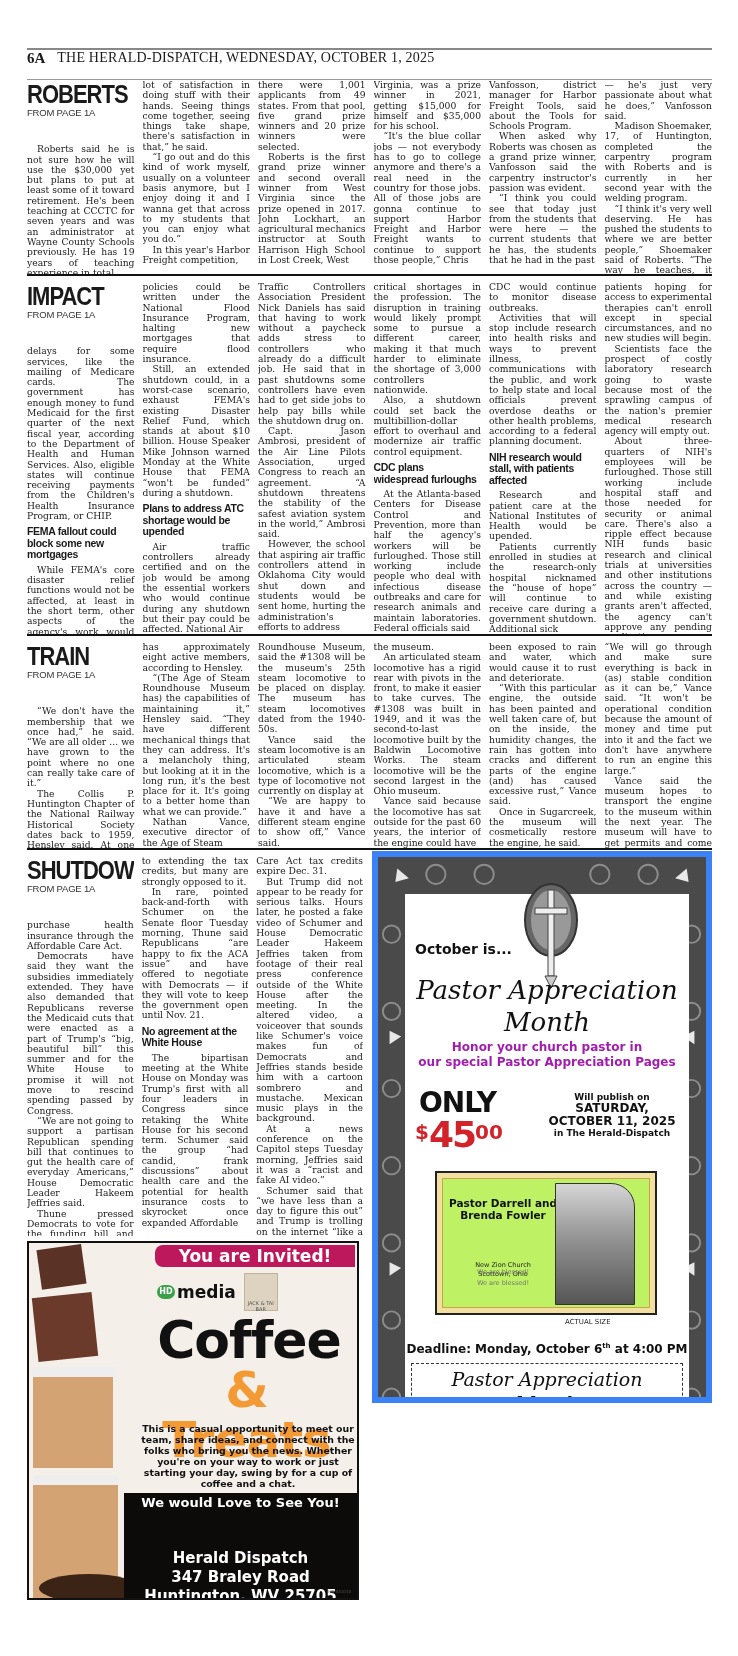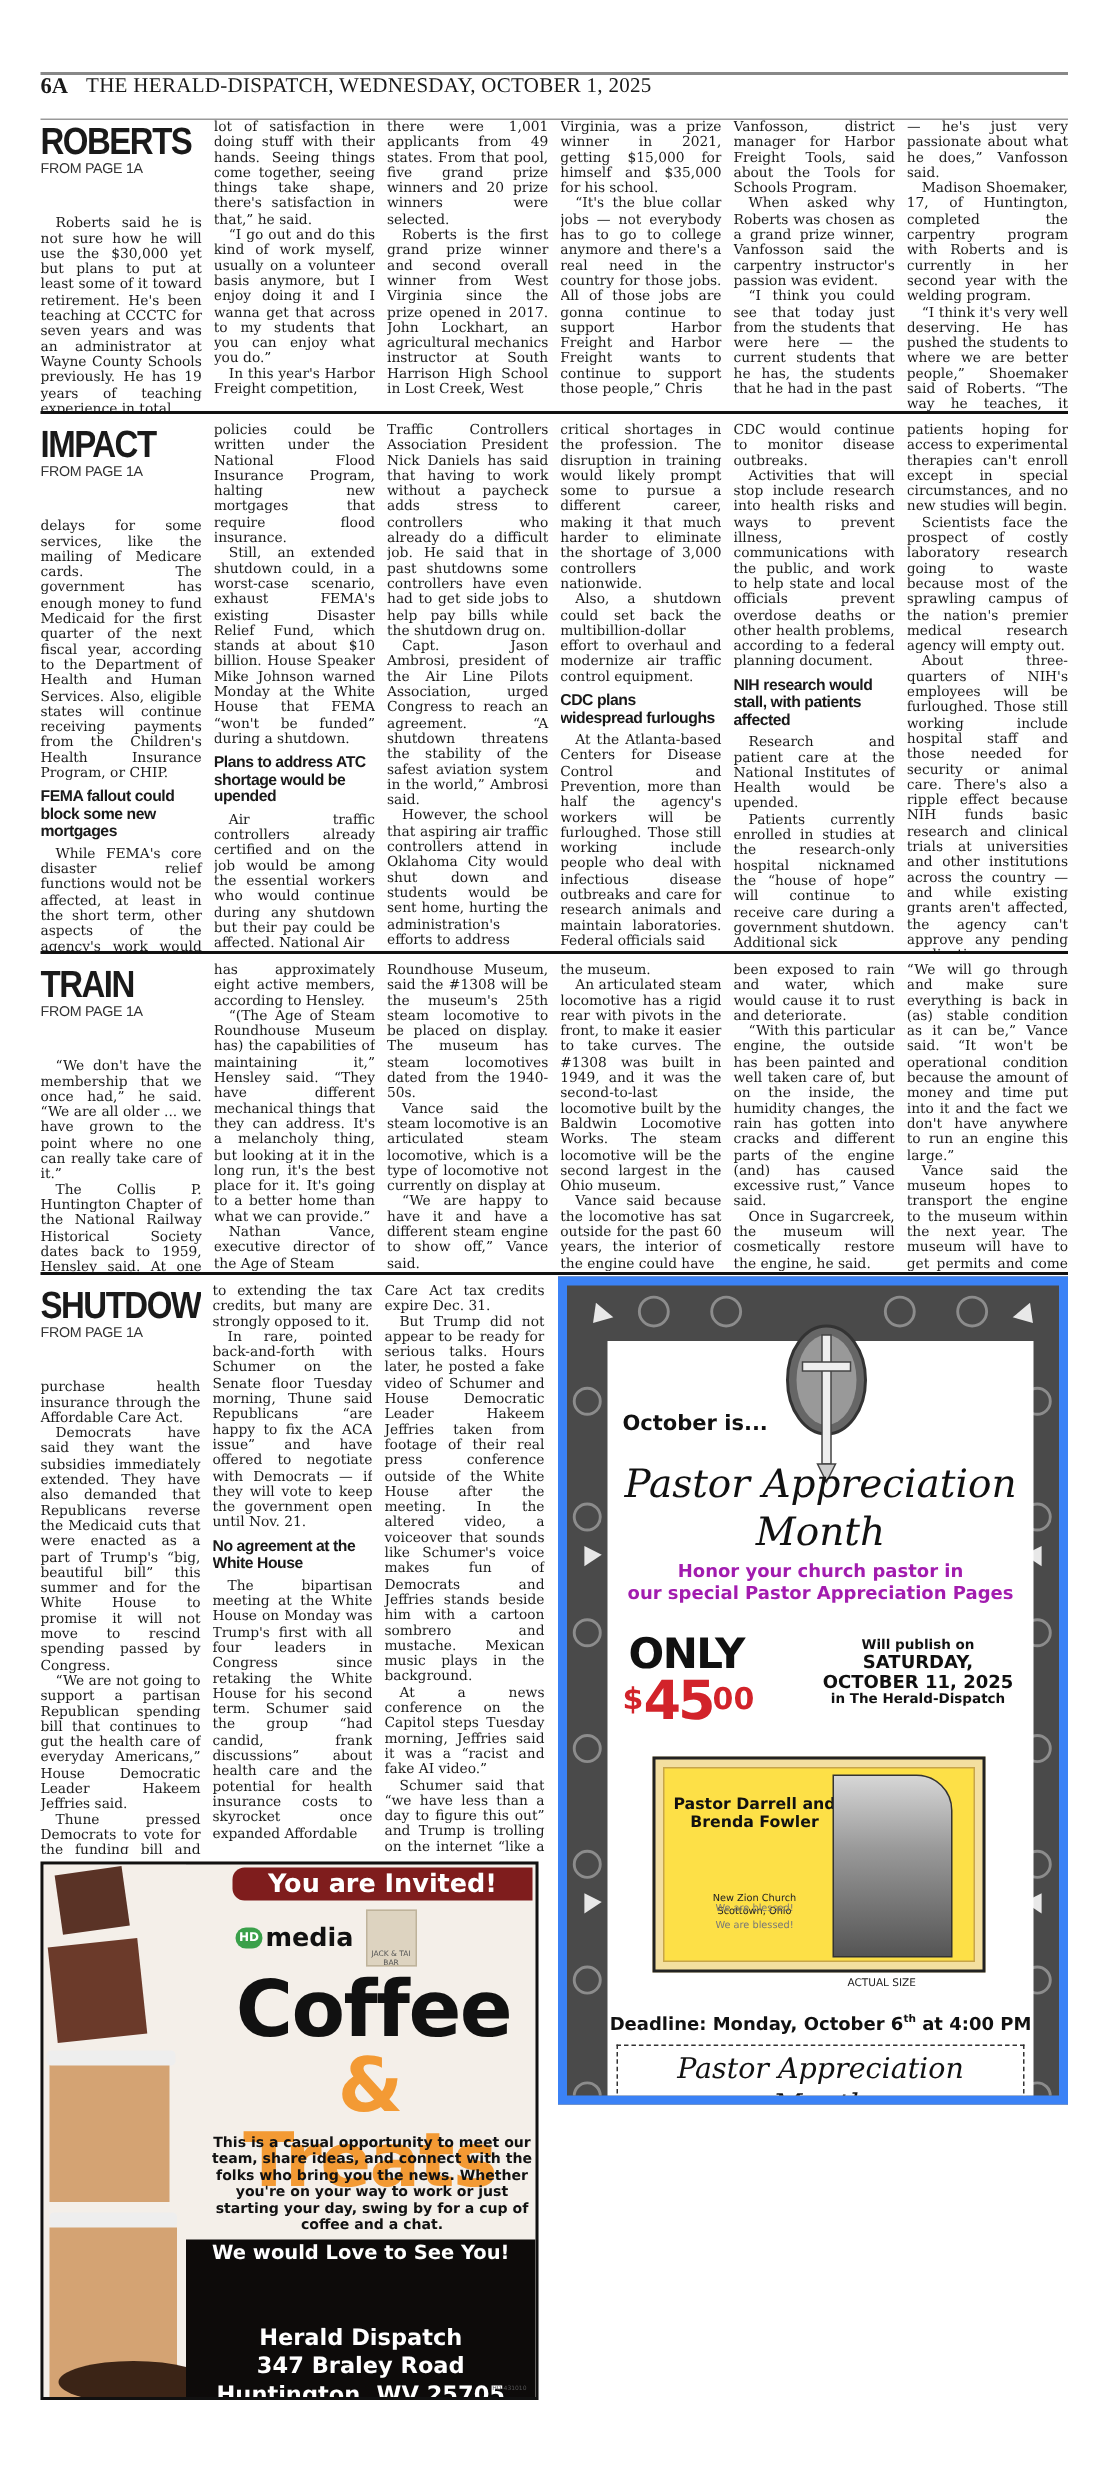--- a/index.html
+++ b/index.html
@@ -15,21 +15,21 @@
   .cols { display: grid; grid-template-columns: repeat(6, 1fr); column-gap: 8px; height: 100%; }
   .col { font-size: 9.2px; line-height: 10.3px; text-align: justify; hyphens: manual; overflow: hidden; }
   .col p { text-indent: 10px; }
   .col p.noind { text-indent: 0; }
   .col h4 { font-family: "Liberation Sans", sans-serif; font-weight: bold; font-size: 10.5px; line-height: 11.5px; letter-spacing: -0.3px; margin: 5px 0 4px; text-align: left; }
   .slug { font-family: "Liberation Sans", sans-serif; font-weight: bold; font-size: 22px; line-height: 22px; letter-spacing: -1px; transform: scaleY(1.15); transform-origin: left top; margin-top: 2px; }
   .from { font-family: "Liberation Sans", sans-serif; font-size: 9.5px; color: #333; margin-top: 4px; margin-bottom: 26px; letter-spacing: -0.2px; }
 
   
   .ad-coffee { position: absolute; left: 0; top: 1241px; width: 332px; height: 359px; border: 2px solid #111; background: #f4efe9; overflow: hidden; }
-  .ad-coffee .banner { position: absolute; right: 2px; top: 2px; width: 200px; height: 22px; background: #7f1d1d; border-radius: 8px 0 0 8px; color: #fff; font-family: "DejaVu Sans", sans-serif; font-weight: bold; font-size: 17px; text-align: center; line-height: 22px; }
+  .ad-coffee .banner { position: absolute; right: 2px; top: 2px; width: 200px; height: 22px; background: #be185d; border-radius: 8px 0 0 8px; color: #fff; font-family: "DejaVu Sans", sans-serif; font-weight: bold; font-size: 17px; text-align: center; line-height: 22px; }
   .ad-coffee .treats-img { position: absolute; left: 0; top: 0; width: 95px; height: 359px; }
   .ad-coffee .logos { position: absolute; left: 128px; top: 30px; display: flex; align-items: center; gap: 8px; }
   .ad-coffee .hd { font-family: "DejaVu Sans", sans-serif; font-weight: bold; font-size: 17px; color: #111; display: flex; align-items: center; gap: 2px; }
   .ad-coffee .hd .circ { width: 18px; height: 14px; border-radius: 7px; background: #3aa04a; color: #fff; font-size: 8px; text-align: center; line-height: 14px; }
   .ad-coffee .jcafe { width: 34px; height: 38px; background: #ddd3c0; border: 1px solid #bfb39b; font-size: 5px; text-align: center; padding-top: 26px; color: #555; font-family: "DejaVu Sans", sans-serif; }
   .ad-coffee .coffee { position: absolute; left: 110px; top: 72px; width: 220px; text-align: center; font-family: "DejaVu Sans", sans-serif; font-weight: bold; font-size: 52px; line-height: 50px; color: #111; letter-spacing: -1px; }
   .ad-coffee .treats { position: absolute; left: 105px; top: 122px; width: 225px; text-align: center; font-family: "DejaVu Sans", sans-serif; font-weight: bold; font-size: 50px; line-height: 50px; color: #f39a34; letter-spacing: -1px; }
   .ad-coffee .blurb { position: absolute; left: 110px; top: 180px; width: 218px; text-align: center; font-family: "DejaVu Sans", sans-serif; font-weight: bold; font-size: 9.4px; line-height: 11px; color: #111; }
   .ad-coffee .dark { position: absolute; left: 95px; top: 250px; right: 0; height: 106px; background: #0d0b0a; }
   .ad-coffee .love { position: absolute; left: 95px; right: 0; top: 252px; text-align: center; font-family: "DejaVu Sans", sans-serif; font-weight: bold; font-size: 13px; color: #fff; }
@@ -47,21 +47,21 @@
   .ad-pastor .only { position: absolute; left: 14px; top: 192px; font-family: "DejaVu Sans", sans-serif; font-weight: bold; font-size: 28px; color: #111; letter-spacing: -1px; }
   .ad-pastor .price { position: absolute; left: 10px; top: 220px; font-family: "DejaVu Sans", sans-serif; font-weight: bold; color: #d2232a; }
   .ad-pastor .price .d { font-size: 20px; vertical-align: top; position: relative; top: 6px; }
   .ad-pastor .price .n { font-size: 36px; letter-spacing: -2px; }
   .ad-pastor .price .c { font-size: 20px; vertical-align: top; position: relative; top: 6px; }
   .ad-pastor .pub { position: absolute; left: 134px; top: 198px; width: 146px; text-align: center; font-family: "DejaVu Sans", sans-serif; font-weight: bold; color: #111; }
   .ad-pastor .pub .s { font-size: 9px; display: block; }
   .ad-pastor .pub .b { font-size: 12px; line-height: 13px; display: block; }
   .ad-pastor .pub .h { font-size: 9px; display: block; }
   .ad-pastor .sample { position: absolute; left: 30px; top: 277px; width: 222px; height: 144px; border: 2px solid #222; background: #f3dfa0; padding: 5px; }
-  .ad-pastor .sample .in { width: 100%; height: 100%; background: #fde047; position: relative; border: 1px solid #c7a54a; }
+  .ad-pastor .sample .in { width: 100%; height: 100%; background: #bef264; position: relative; border: 1px solid #c7a54a; }
   .ad-pastor .sample .nm { position: absolute; left: 4px; top: 18px; width: 112px; text-align: center; font-family: "DejaVu Sans", sans-serif; font-weight: bold; font-size: 10.5px; line-height: 12px; color: #111; }
   .ad-pastor .sample .ch { position: absolute; left: 4px; top: 58px; width: 112px; text-align: center; font-family: "DejaVu Sans", sans-serif; font-size: 6.5px; line-height: 9px; color: #222; margin-top: 24px; }
   .ad-pastor .sample .bl { position: absolute; left: 4px; top: 88px; width: 112px; text-align: center; font-family: "DejaVu Sans", sans-serif; font-size: 6.5px; line-height: 11px; color: #777; }
   .ad-pastor .sample .photo { position: absolute; right: 14px; top: 4px; width: 80px; height: 122px; background: linear-gradient(180deg, #d6d6d6 0%, #9a9a9a 40%, #555 100%); border-radius: 0 24px 0 0; border: 1px solid #333; }
   .ad-pastor .actual { position: absolute; left: 160px; top: 424px; font-family: "DejaVu Sans", sans-serif; font-size: 7px; color: #222; }
   .ad-pastor .dead { position: absolute; left: 0; right: 0; top: 448px; text-align: center; font-family: "DejaVu Sans", sans-serif; font-weight: bold; font-size: 12px; color: #111; }
   .ad-pastor .dead sup { font-size: 7px; }
   .ad-pastor .form { position: absolute; left: 6px; top: 469px; width: 272px; height: 166px; border: 1px dashed #333; padding: 3px 6px; }
   .ad-pastor .form .ft { text-align: center; font-family: "DejaVu Serif", serif; font-style: italic; font-size: 19px; color: #111; line-height: 24px; }
   .ad-pastor .form .row { display: flex; font-family: "Liberation Sans", sans-serif; font-size: 6.3px; color: #222; height: 12px; align-items: flex-end; }

